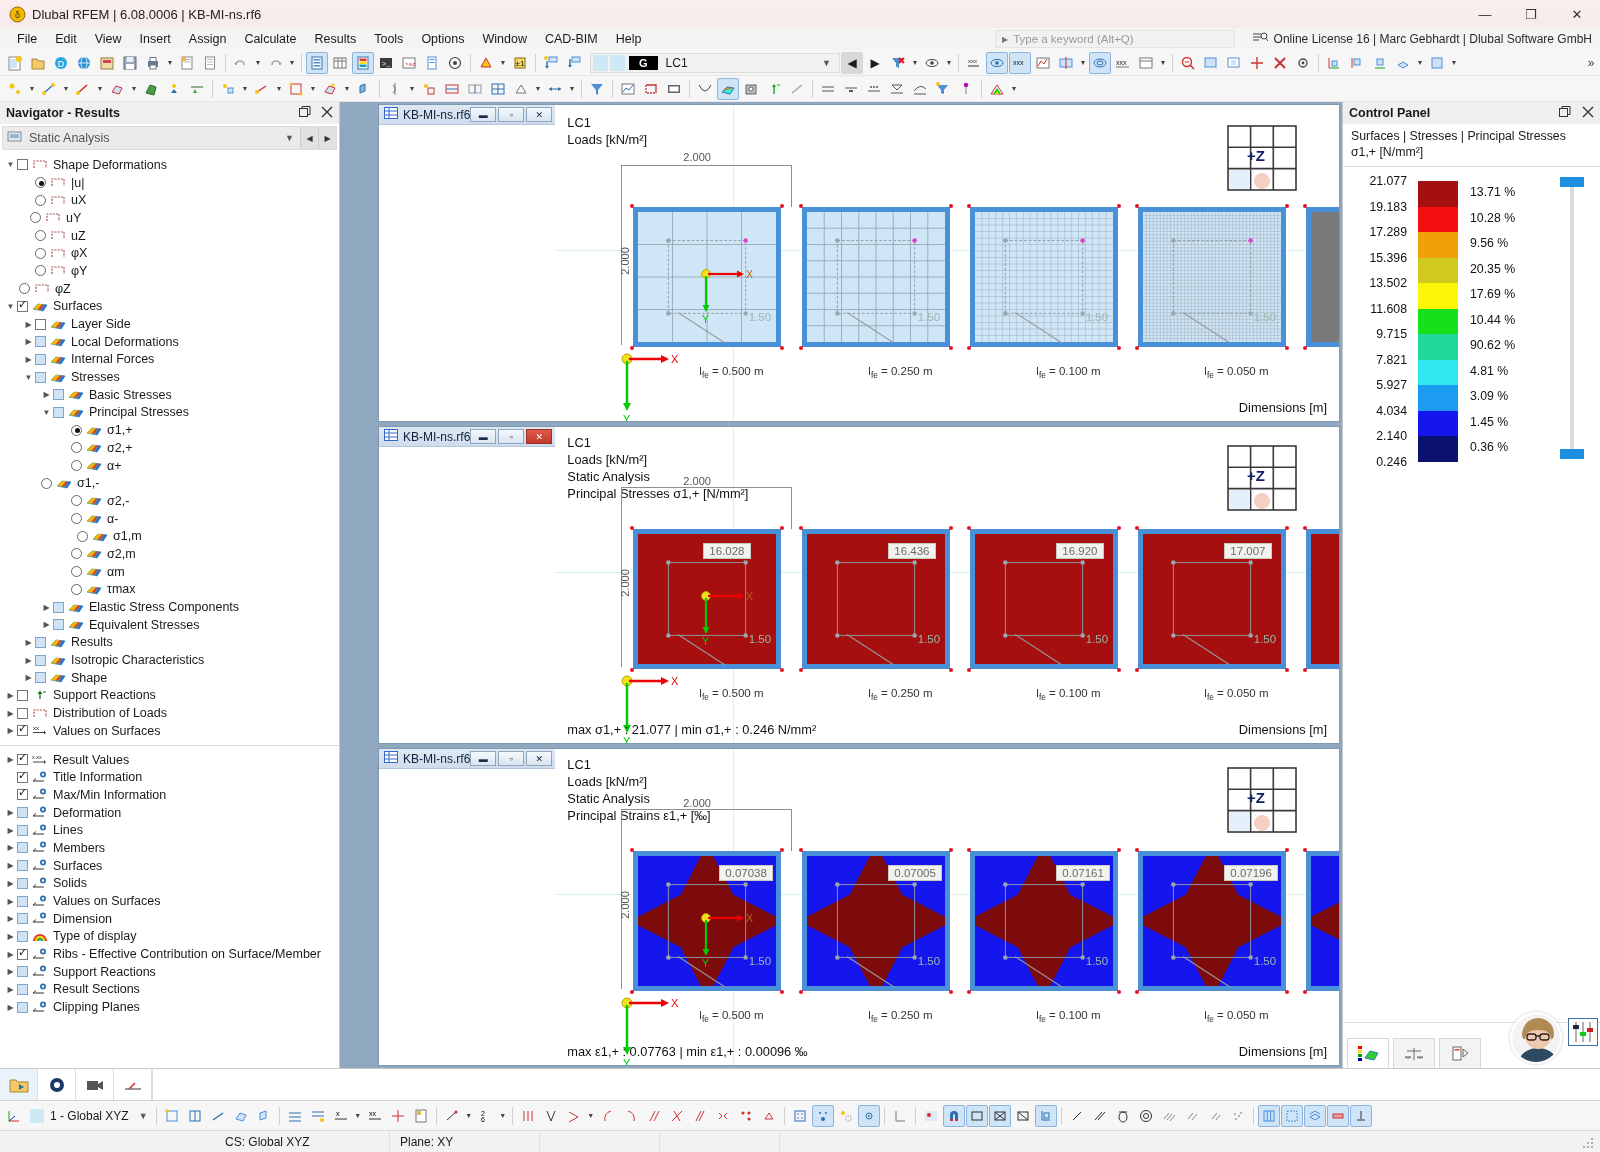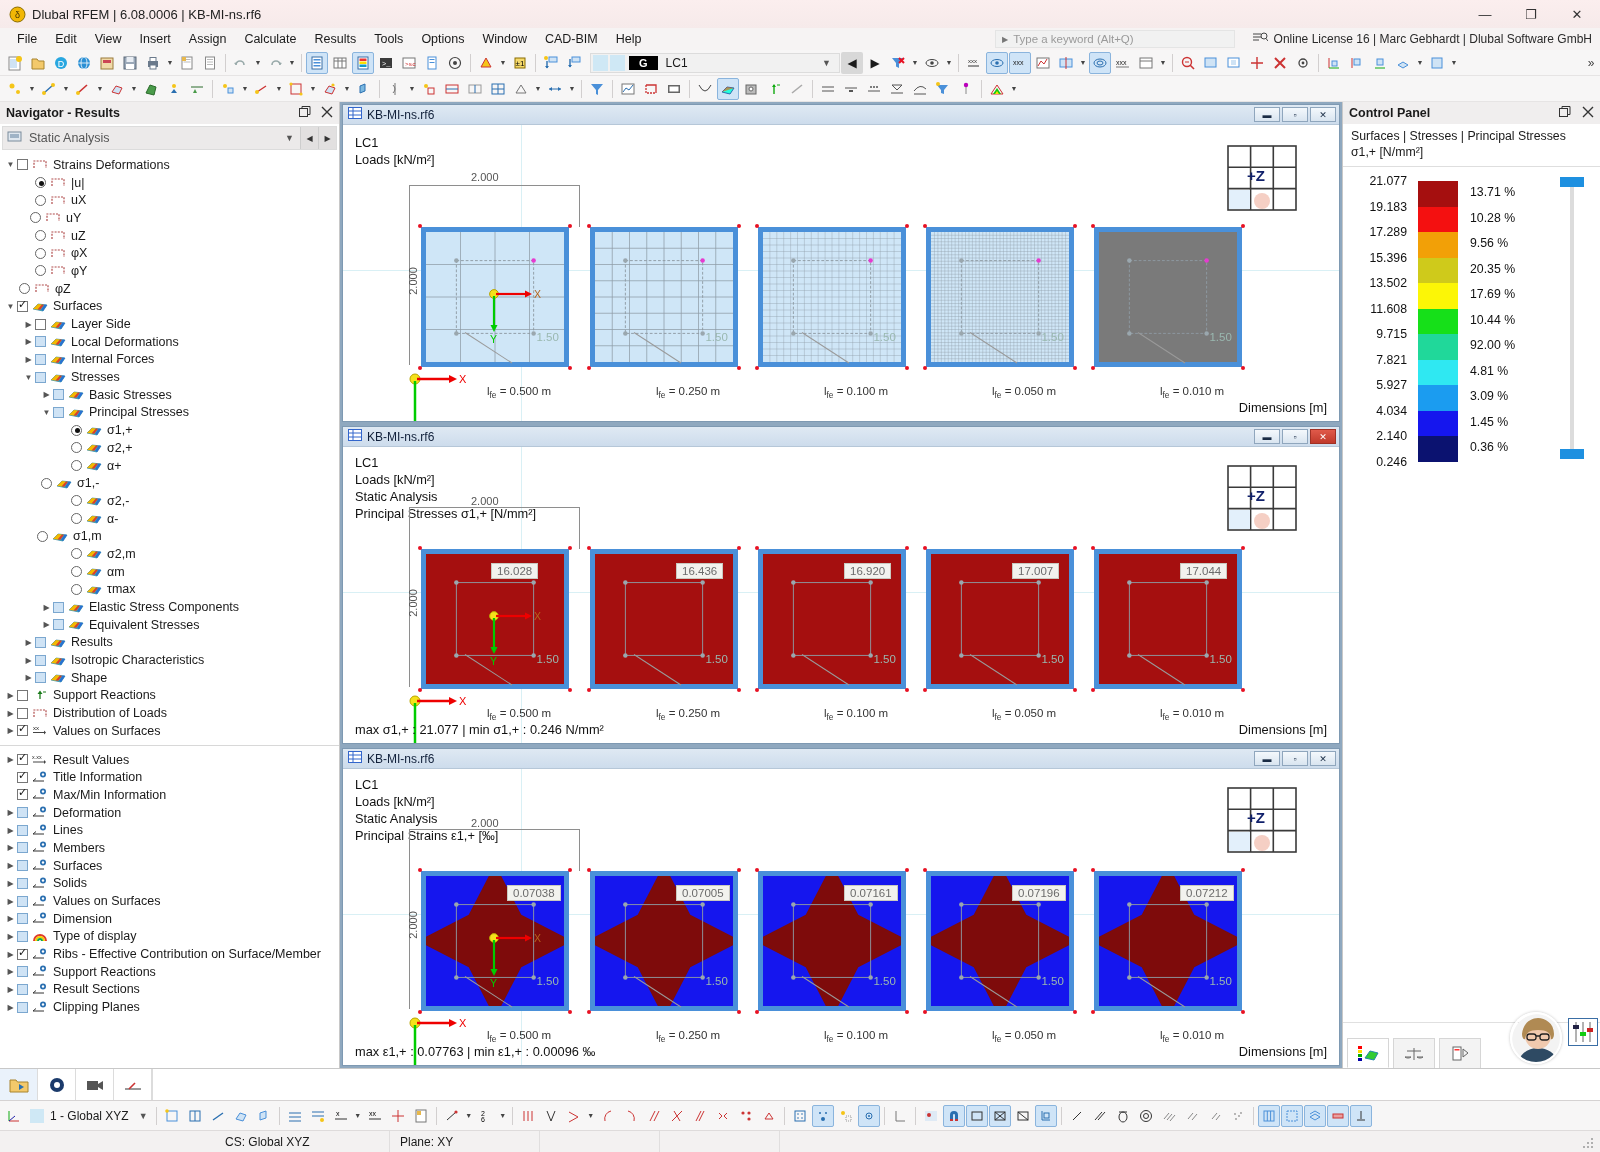--- a/index.html
+++ b/index.html
@@ -82,21 +82,21 @@
      background:#fff; margin-right:4px; flex:0 0 11px; position:relative; }
   .rad.on::after { content:""; position:absolute; left:2.5px; top:2.5px;
      width:5px; height:5px; border-radius:50%; background:#111; }
   .ticon { width:16px; height:13px; margin-right:5px; flex:0 0 16px; }
   .nav-div { height:1px; background:#d8d8d8; margin:5px 0; }
 
   
   .mdi { flex:1; background:#8fa8bf; padding:2px; display:flex;
      flex-direction:column; gap:4px; min-width:0; }
   .vp { flex:1; background:#fff; border:1px solid #7e99b2; display:flex;
-     flex-direction:column; min-height:0; }
+     flex-direction:row; min-height:0;margin-left:36px; }
   .vp-hd { height:20px; display:flex; align-items:center;
      background:linear-gradient(#dfe9f3,#cddcec); padding-left:5px;
      border-bottom:1px solid #b6c7d8; }
   .vp-hd .t { font-size:12px; margin-left:5px; color:#11203a; }
   .vp-btns { margin-left:auto; display:flex; gap:2px; padding-right:3px; }
   .vb { width:26px; height:15px; border:1px solid #8fa6bd; background:
      linear-gradient(#f4f8fc,#d9e5f0); display:flex; align-items:center;
      justify-content:center; font-size:9px; color:#1a2c45; }
   .vb.red { background:linear-gradient(#e05a4a,#c0392b); border-color:#a03024;
      color:#fff; }
@@ -800,21 +800,21 @@
         <span class="ar">▶</span>
       </div>
       <div class="tree">
         <div id="tree-a">
             <div class="tr" style="padding-left:4px">
       <span class="exp">▼</span>
       <span class="cb"></span>
       <span class="ticon"><svg width="16" height="12">
                   <path d="M2 10V3h12v7" fill="none" stroke="#b04a4a" stroke-width="1.2" stroke-dasharray="2 1.2"></path>
                 </svg></span>
-      <span>Strains Deformations</span>
+      <span>Shape Deformations</span>
     </div>
             <div class="tr" style="padding-left:22px">
       <span class="exp"></span>
       <span class="rad on"></span>
       <span class="ticon"><svg width="16" height="12">
                   <path d="M2 10V3h12v7" fill="none" stroke="#b04a4a" stroke-width="1.2" stroke-dasharray="2 1.2"></path>
                 </svg></span>
       <span>|u|</span>
     </div>
             <div class="tr" style="padding-left:22px">
@@ -1001,21 +1001,21 @@
       <span class="exp"></span>
       <span class="rad"></span>
       <span class="ticon"><svg width="16" height="12">
                   <path d="M1 9l5-5 9 1-4 6z" fill="#3cc8a0" stroke="#2a7fa8" stroke-width="0.7"></path>
                   <path d="M1 9l5-5 4 .4-4 5.2z" fill="#f5b800"></path>
                   <path d="M5.5 9.6l4.5-5.2 2 .25-3.6 5.2z" fill="#e03b2a"></path>
                   <path d="M9 9.8l3.6-5.2 2.4.3-4 6z" fill="#2a6fd4"></path>
                 </svg></span>
       <span>α-</span>
     </div>
-            <div class="tr" style="padding-left:24px">
+            <div class="tr" style="padding-left:64px">
       <span class="exp"></span>
       <span class="rad"></span>
       <span class="ticon"><svg width="16" height="12">
                   <path d="M1 9l5-5 9 1-4 6z" fill="#3cc8a0" stroke="#2a7fa8" stroke-width="0.7"></path>
                   <path d="M1 9l5-5 4 .4-4 5.2z" fill="#f5b800"></path>
                   <path d="M5.5 9.6l4.5-5.2 2 .25-3.6 5.2z" fill="#e03b2a"></path>
                   <path d="M9 9.8l3.6-5.2 2.4.3-4 6z" fill="#2a6fd4"></path>
                 </svg></span>
       <span>σ1,m</span>
     </div>
@@ -2136,21 +2136,21 @@
       <span class="lpct">17.69 %</span>
     </div>
             <div class="lrow">
       <span class="lval">11.608</span>
       <span class="lswatch" style="background:#16e019"></span>
       <span class="lpct">10.44 %</span>
     </div>
             <div class="lrow">
       <span class="lval">9.715</span>
       <span class="lswatch" style="background:#20d89a"></span>
-      <span class="lpct">92.00 %</span>
+      <span class="lpct">90.62 %</span>
     </div>
             <div class="lrow">
       <span class="lval">7.821</span>
       <span class="lswatch" style="background:#2fe8f2"></span>
       <span class="lpct">4.81 %</span>
     </div>
             <div class="lrow">
       <span class="lval">5.927</span>
       <span class="lswatch" style="background:#1b9cf0"></span>
       <span class="lpct">3.09 %</span>

